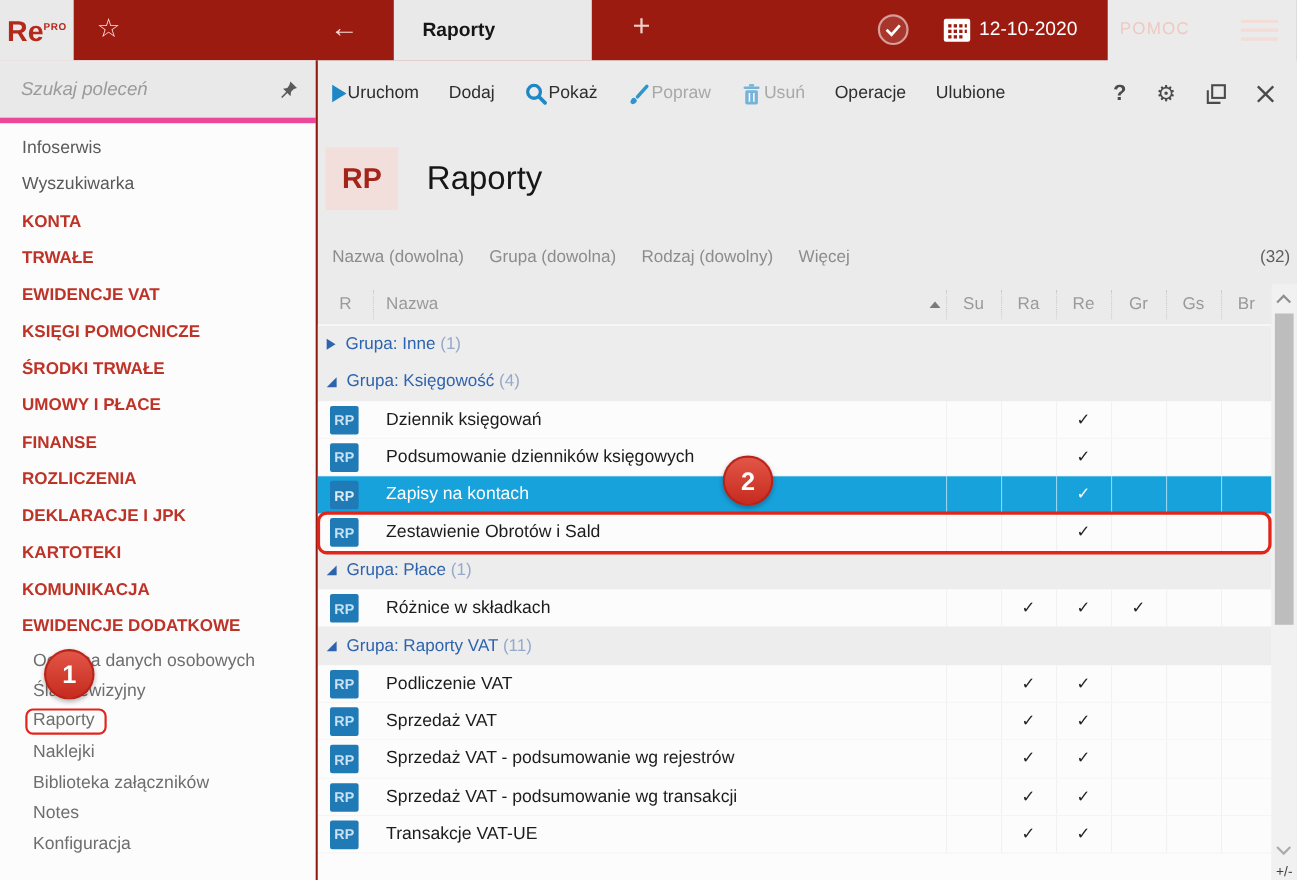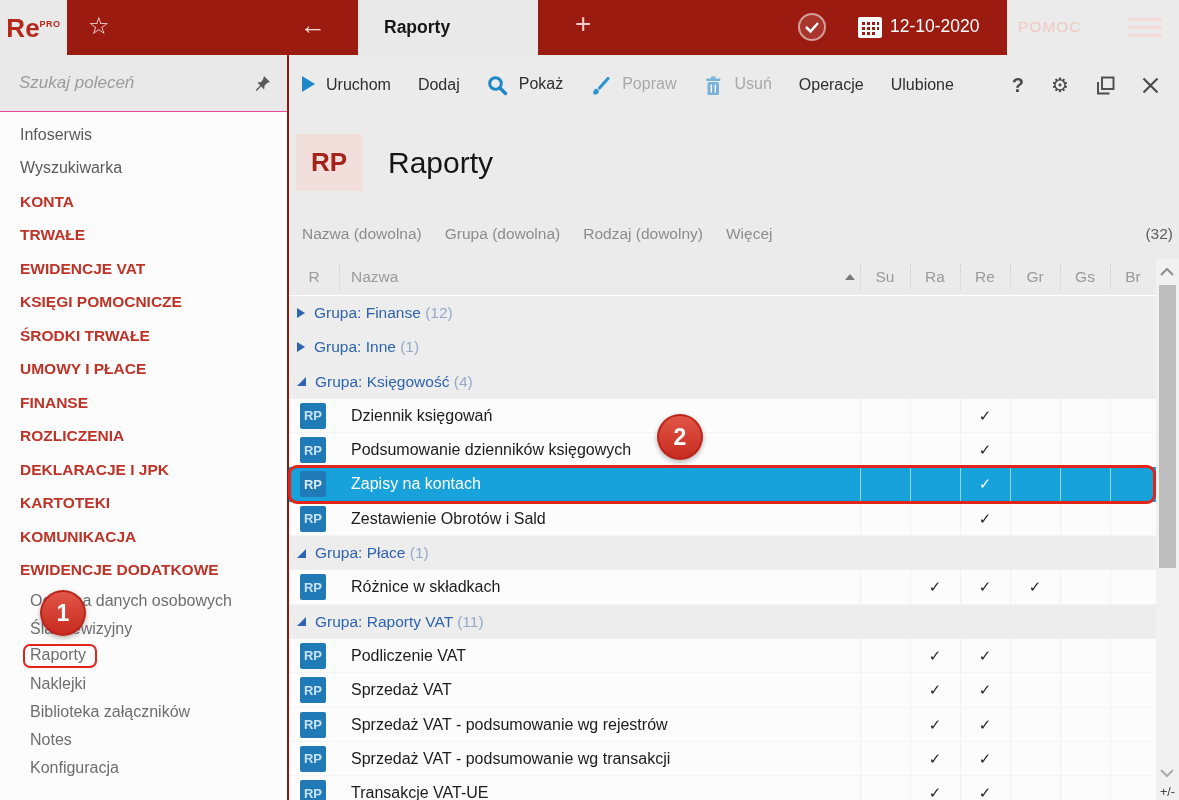--- a/index.html
+++ b/index.html
@@ -18,35 +18,35 @@
           padding-left:26px;box-sizing:border-box;}
   .tb-plus{position:absolute;left:575px;top:8px;font-size:28px;font-weight:300;color:#F0CFC9;}
   .tb-check{position:absolute;left:797px;top:12px;width:30px;height:30px;}
   .tb-cal{position:absolute;left:857px;top:15px;}
   .tb-date{position:absolute;left:890px;top:16px;color:#FFFFFF;font-size:17.5px;}
   .tb-help{position:absolute;left:1018px;top:18px;color:#EFC9C2;font-size:15.5px;letter-spacing:1px;}
   .tb-menu{position:absolute;left:1128px;top:18px;width:34px;}
   .tb-menu div{height:3px;background:#F4DCD7;margin-bottom:5px;border-radius:1px;}
   
   .sidebar{position:absolute;left:0;top:55px;width:287px;height:745px;background:#FCFCFC;}
-  .search-row{height:57px;background:#E9E9E9;border-bottom:1px solid #ec4899;display:flex;
+  .search-row{height:57px;background:#E9E9E9;border-bottom:5px solid #ec4899;display:flex;
               align-items:center;padding:0 16px 0 19px;box-sizing:border-box;}
   .search-ph{flex:1;color:#9B9B9B;font-style:italic;font-size:17px;}
   .nav{padding-top:6px;}
   .nav-item{display:flex;align-items:center;white-space:nowrap;}
   .nav-plain{height:33.5px;padding-left:20px;color:#5A5A5A;font-size:16px;}
   .nav-red{height:33.5px;padding-left:20px;color:#BE3327;font-weight:bold;font-size:15.5px;}
   .nav-sub{height:27.8px;padding-left:30px;color:#6E6E6E;font-size:16px;}
   .annot-box{border:2px solid #E2251B;border-radius:7px;padding:0 9px 2px 5px;margin-left:-7px;}
   .red-divider{position:absolute;left:287px;top:55px;width:2px;height:745px;background:#8F1B10;}
   
   .main{position:absolute;left:289px;top:55px;width:890px;height:745px;background:#EBEBEB;}
   .toolbar{position:absolute;left:0;top:0;width:100%;height:60px;display:flex;align-items:center;
            padding-left:13px;box-sizing:border-box;}
-  .tool{display:flex;gap:11px;margin-right:27px;font-size:16px;color:#2E2E2E;}
+  .tool{display:flex;align-items:center;gap:1px;margin-right:27px;font-size:16px;color:#2E2E2E;}
   .tool.disabled{color:#A8A8A8;}
   .icon-play{width:0;height:0;border-left:13px solid #1E88C7;border-top:8px solid transparent;
              border-bottom:8px solid transparent;}
   .win-icons{margin-left:auto;display:flex;align-items:center;gap:27px;padding-right:20px;color:#4A4A4A;}
   .q-help{font-size:20px;font-weight:bold;color:#4A4A4A;}
   .gear{font-size:20px;color:#4A4A4A;}
   .title-row{position:absolute;left:0;top:60px;width:100%;height:95px;display:flex;align-items:center;
              padding-left:7px;box-sizing:border-box;}
   .rp-badge{width:66px;height:57px;background:#F2DFDC;color:#A3241A;font-weight:bold;font-size:26px;
             display:flex;align-items:center;justify-content:center;margin-right:26px;}
@@ -297,24 +297,20 @@
       <span class="hsep" style="left:621px"></span>
         <span class="hsep" style="left:671px"></span>
       <span class="hsep" style="left:721px"></span>
         <span class="hsep" style="left:771px"></span>
       <span class="hsep" style="left:821px"></span>
     </div>
 
     <div class="tbody">
         <div class="trow group">
           <span class="exp exp-closed"></span>
-          <span class="gtext">Grupa: <span>Finanse</span> <span class="gcount">(12)</span></span>
-        </div>
-        <div class="trow group">
-          <span class="exp exp-closed"></span>
           <span class="gtext">Grupa: <span>Inne</span> <span class="gcount">(1)</span></span>
         </div>
         <div class="trow group">
           <span class="exp exp-open"></span>
           <span class="gtext">Grupa: <span>Księgowość</span> <span class="gcount">(4)</span></span>
         </div>
         <div class="trow data">
           <span class="band" style="left: 571px;"></span>
           <span class="band" style="left: 621px;"></span>
           <span class="band" style="left: 671px;"></span>

